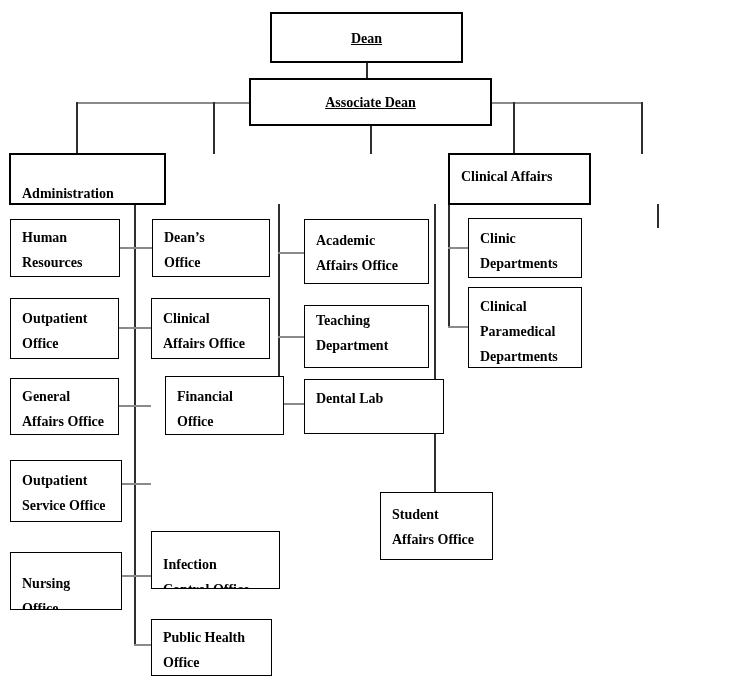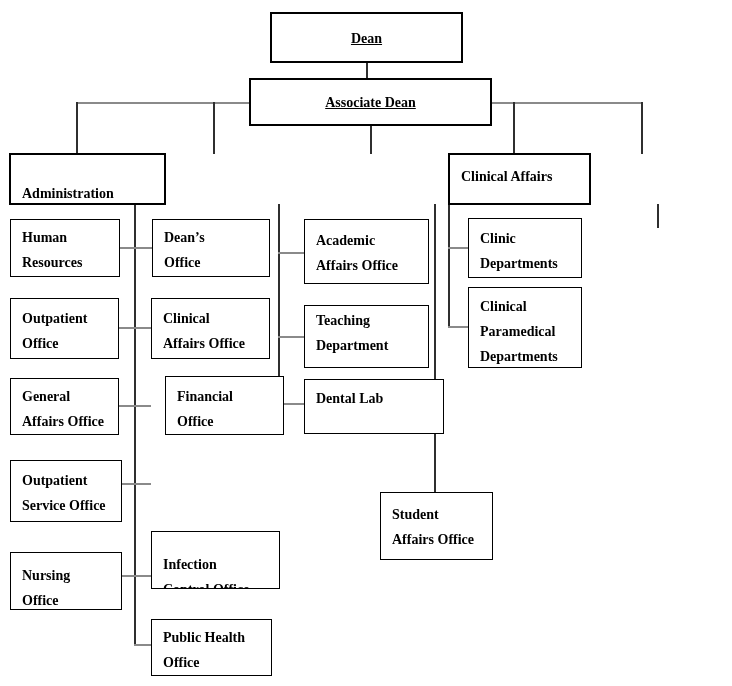--- a/index.html
+++ b/index.html
@@ -71,21 +71,21 @@
   <div class="box b-top" style="left:448px;top:153px;width:143px;height:52px;padding-top:9px">Clinical Affairs</div>
 
   <div class="box" style="left:10px;top:219px;width:110px;height:58px">Human
 Resources</div>
   <div class="box" style="left:10px;top:298px;width:109px;height:61px;padding-top:7px">Outpatient
 Office</div>
   <div class="box" style="left:10px;top:378px;width:109px;height:57px">General
 Affairs Office</div>
   <div class="box" style="left:10px;top:460px;width:112px;height:62px;padding-top:7px">Outpatient
 Service Office</div>
-  <div class="box" style="left:10px;top:552px;width:112px;height:58px;padding-top:10px">Nursing
+  <div class="box" style="left:10px;top:552px;width:112px;height:58px;padding-top:18px">Nursing
 Office</div>
 
   <div class="box" style="left:152px;top:219px;width:118px;height:58px">Dean’s
 Office</div>
   <div class="box" style="left:151px;top:298px;width:119px;height:61px;padding-top:7px">Clinical
 Affairs Office</div>
   <div class="box" style="left:165px;top:376px;width:119px;height:59px;padding-top:7px">Financial
 Office</div>
   <div class="box" style="left:151px;top:531px;width:129px;height:58px;padding-top:20px">Infection
 Control Office</div>

